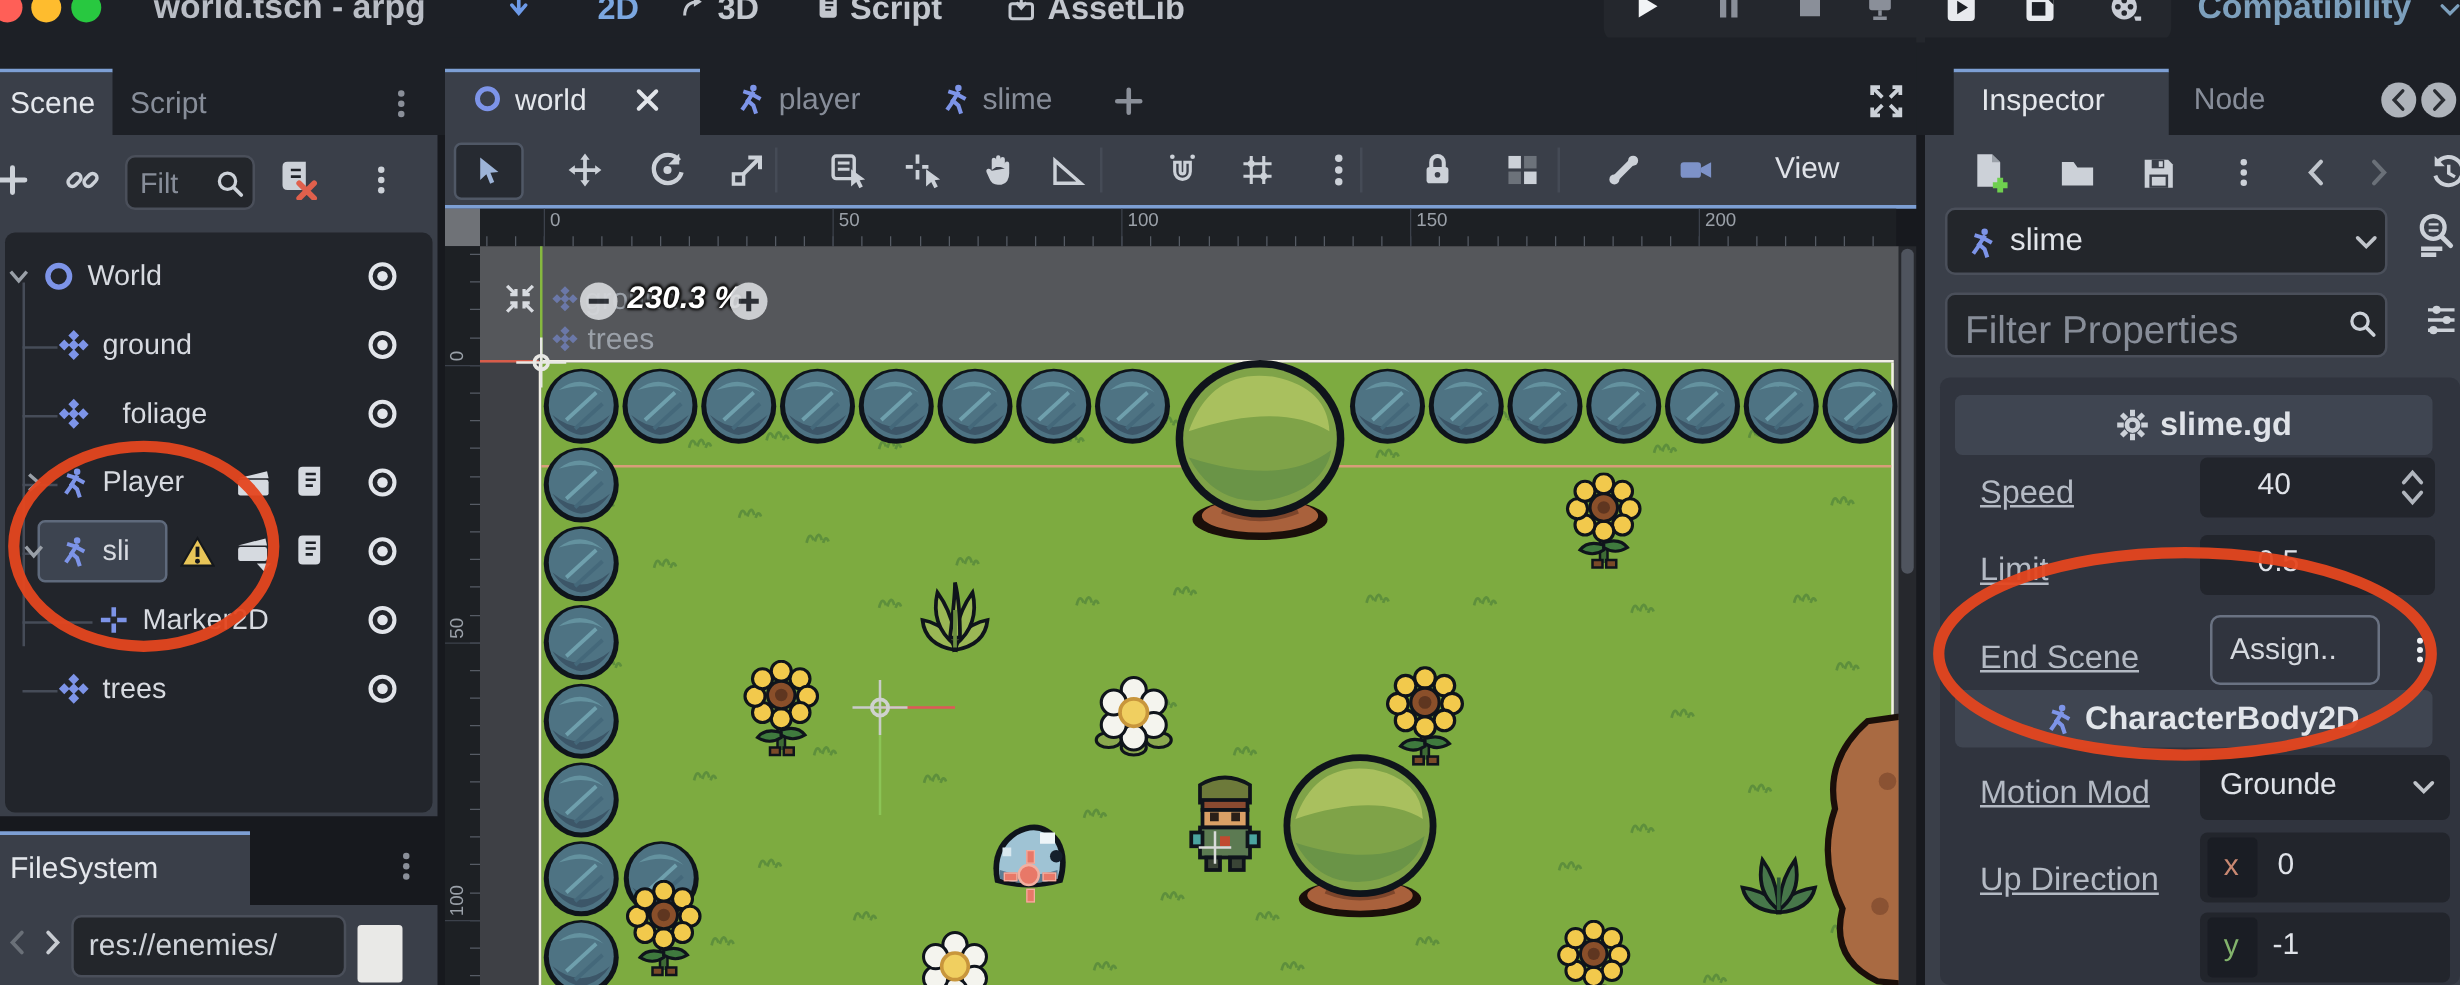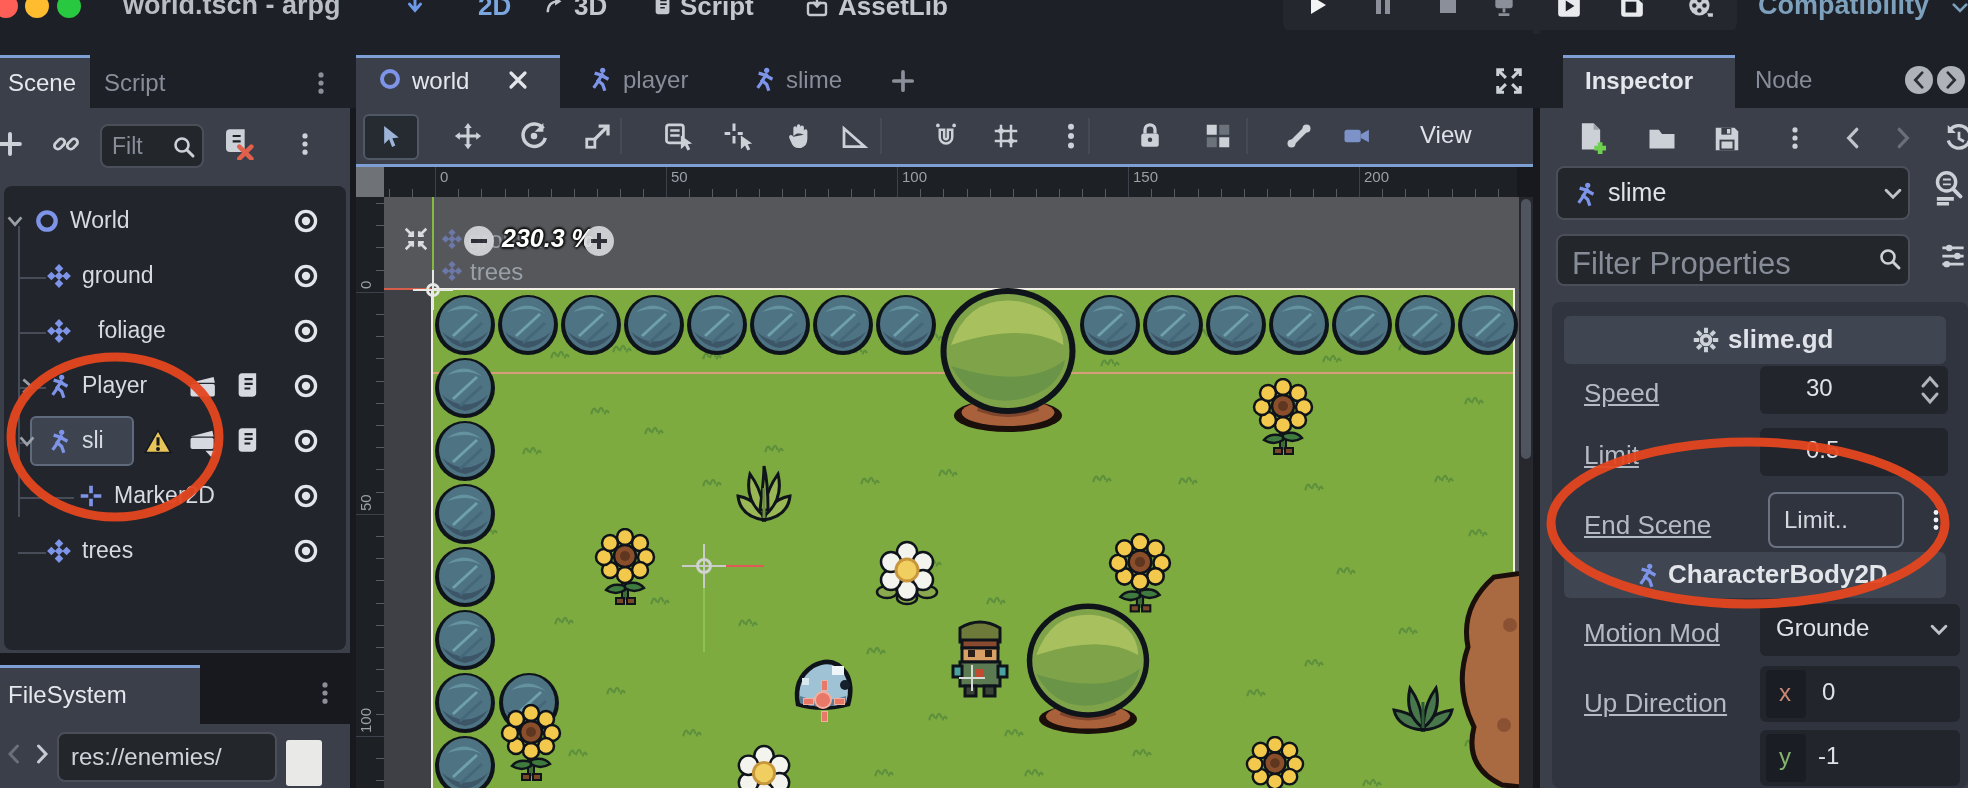--- a/index.html
+++ b/index.html
@@ -1163,21 +1163,21 @@
         </svg></div>
       <div class="abs overlaylabel" style="left: 86px; top: 61px; width: 120px; height: 30px;">trees</div>
     </div>
 
   <div class="abs" style="left:1519px;top:197px;width:14px;height:591px;background:#26282d;">
     <div class="abs" style="left:2px;top:2px;width:10px;height:260px;background:#4f545e;border-radius:5px;"></div>
   </div>
 
   <div class="abs tabband" style="left:1540px;top:30px;width:428px;height:78px;"></div>
   <div class="abs tab-border" style="left:1563px;top:55px;width:172px;height:3px;"></div>
-  <div class="abs tab-active" style="left:1563px;top:58px;width:172px;height:50px;font-weight:bold;">
+  <div class="abs tab-active" style="left:1563px;top:58px;width:172px;height:50px;">
     <div class="txt seltabtext" style="left:22px;top:9px;">Inspector</div>
   </div>
   <div class="txt dim" style="left:1755px;top:66px;font-size:24px;">Node</div>
   <div class="abs" style="left:1905px;top:66px;width:28px;height:28px;border-radius:50%;background:#aeb3ba;">
       <span class="icon" style="left:3px;top:2px;width:22px;height:24px;color:#2a2d33;">
         <svg viewBox="0 0 24 24">
           <path d="M15.5 4 L8 12 L15.5 20" stroke="currentColor" stroke-width="3" fill="none" stroke-linecap="round"></path>
         </svg>
       </span>
     </div>
@@ -1291,36 +1291,36 @@
               <path d="M12 1.5 V6 M12 18 V22.5 M1.5 12 H6 M18 12 H22.5 M4.6 4.6 L7.8 7.8 M16.2 16.2 L19.4 19.4 M19.4 4.6 L16.2 7.8 M7.8 16.2 L4.6 19.4" stroke="currentColor" stroke-width="3.4"></path>
               <circle cx="12" cy="12" r="5.4" fill="currentColor"></circle>
               <circle cx="12" cy="12" r="2.2" fill="#3f4551"></circle>
             </svg>
           </span>
         <div class="txt" style="left:164px;top:8px;font-size:26px;font-weight:bold;color:#dfe2e8;">slime.gd</div>
       </div>
 
       <div class="proplabel" style="left:32px;top:76px;">Speed</div>
       <div class="propcell" style="left:208px;top:64px;width:188px;height:48px;">
-        <div class="txt" style="left:46px;top:8px;font-size:24px;color:#dfe2e8;">30</div>
+        <div class="txt" style="left:46px;top:8px;font-size:24px;color:#dfe2e8;">40</div>
         <span class="icon" style="left:158px;top:8px;width:24px;height:32px;color:#b0b5bd;">
             <svg viewBox="0 0 24 32">
               <path d="M5 12 L12 4 L19 12 M5 20 L12 28 L19 20" stroke="currentColor" stroke-width="3" fill="none" stroke-linecap="round"></path>
             </svg>
           </span>
       </div>
 
       <div class="proplabel" style="left:32px;top:138px;">Limit</div>
       <div class="propcell" style="left:208px;top:126px;width:188px;height:48px;">
         <div class="txt" style="left:46px;top:8px;font-size:24px;color:#dfe2e8;">0.5</div>
       </div>
 
       <div class="proplabel" style="left:32px;top:208px;">End Scene</div>
       <div class="abs" style="left:216px;top:190px;width:136px;height:56px;border:2px solid #6a7282;border-radius:8px;box-sizing:border-box;">
-        <div class="txt" style="left:14px;top:12px;font-size:24px;color:#d4d8de;">Limit..</div>
+        <div class="txt" style="left:14px;top:12px;font-size:24px;color:#d4d8de;">Assign..</div>
       </div>
       <span class="icon" style="left:372px;top:198px;width:24px;height:40px;color:#f0f2f5;">
           <svg viewBox="0 0 24 24">
             <circle cx="12" cy="4.5" r="2.4" fill="currentColor"></circle>
             <circle cx="12" cy="12" r="2.4" fill="currentColor"></circle>
             <circle cx="12" cy="19.5" r="2.4" fill="currentColor"></circle>
           </svg>
         </span>
 
       <div class="sechead" style="left:12px;top:250px;width:382px;height:46px;">

